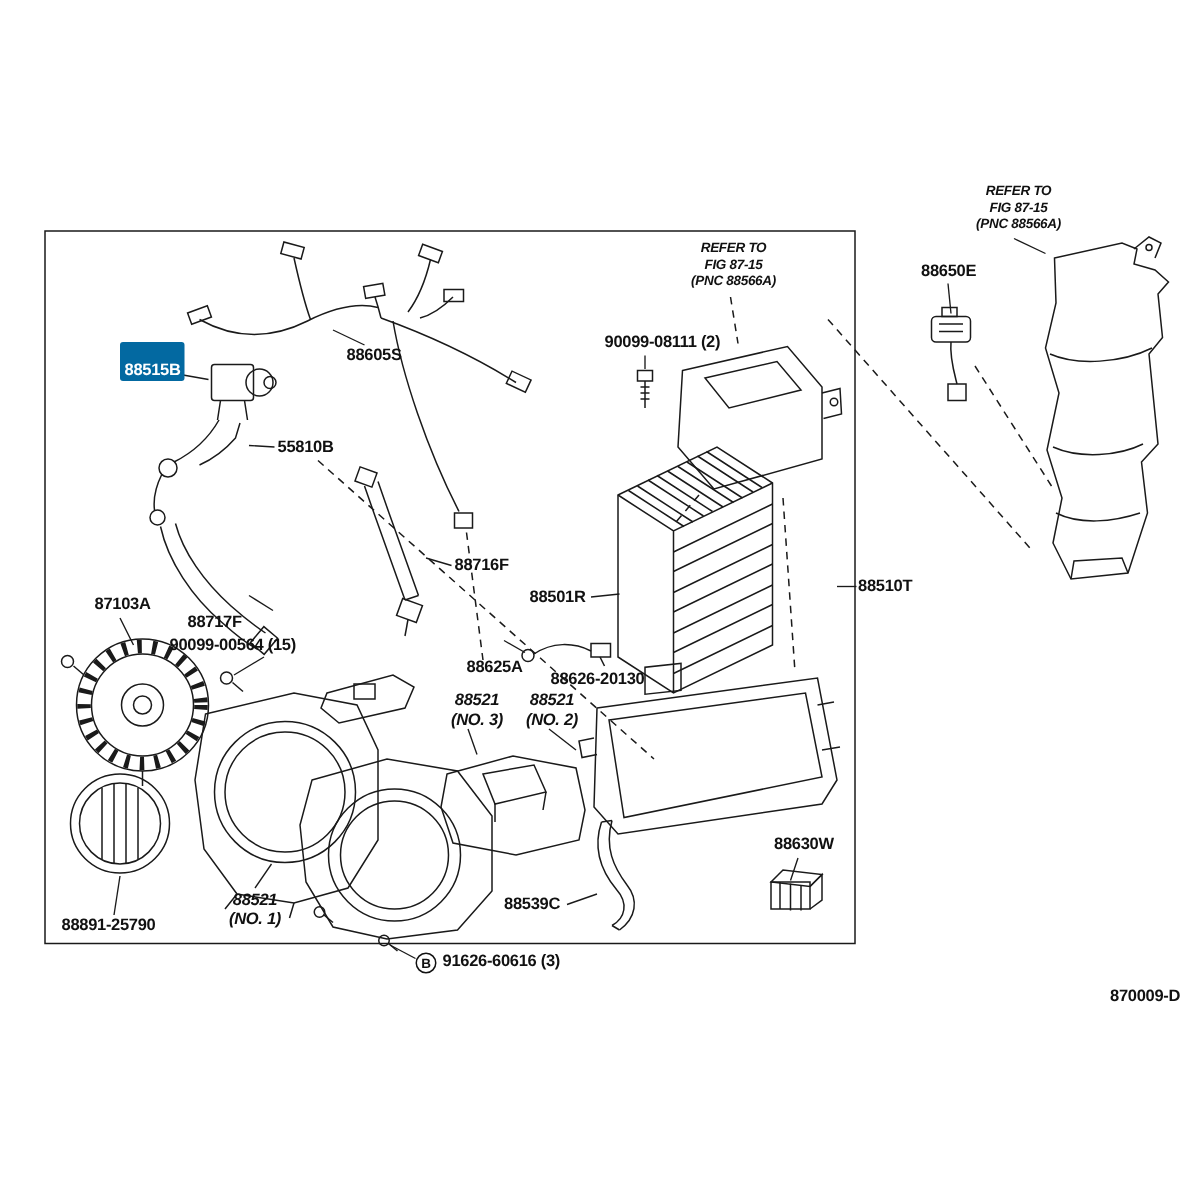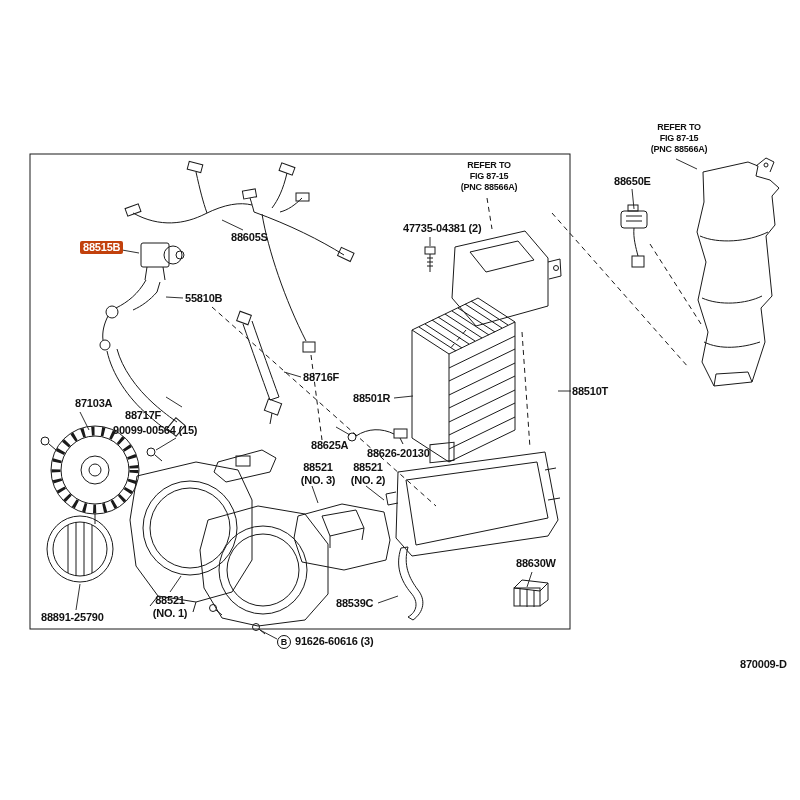--- a/index.html
+++ b/index.html
@@ -1,23 +1,23 @@
 <!DOCTYPE html>
 <html><head>
 <meta charset="utf-8">
 <style>
   html,body{margin:0;padding:0;background:#fff;}
   .stage{position:relative;width:800px;height:800px;background:#fff;overflow:hidden;
          font-family:"Liberation Sans",sans-serif;}
   .stage svg{position:absolute;left:0;top:0;}
   .label{position:absolute;font-size:11px;font-weight:700;color:#111;
          white-space:pre-line;line-height:1.15;letter-spacing:-0.2px;text-align:center;}
-  .label.center{}
+  .label.center{font-style:italic;}
   .label.small{font-size:9px;line-height:1.2;}
-  .hl{background:#c2410c;color:#fff;padding:0 3px 1px 3px;border-radius:2px;}
+  .hl{background:#0369a1;color:#fff;padding:13px 3px 1px 3px;border-radius:2px;}
   .marker{position:absolute;width:14px;height:14px;border:1.3px solid #111;border-radius:50%;
           font-size:9px;font-weight:700;color:#111;display:flex;align-items:center;justify-content:center;
           background:#fff;box-sizing:border-box;}
 </style>
 </head>
 <body>
 
 <div class="stage">
 
   <svg width="800" height="800" viewBox="0 0 800 800">
@@ -221,35 +221,35 @@
       </g>
     </g>
   </svg>
 
   <div class="label" style="left:80px;top:241px"><span class="hl">88515B</span></div>
 
   <div class="label" style="left:231px;top:231px">88605S</div>
   <div class="label" style="left:185px;top:292px">55810B</div>
   <div class="label" style="left:303px;top:371px">88716F</div>
   <div class="label" style="left:125px;top:409px">88717F</div>
-  <div class="label" style="left:75px;top:397px">87103A</div>
+  <div class="label" style="left:63px;top:397px">87103A</div>
   <div class="label" style="left:113px;top:424px">90099-00564 (15)</div>
   <div class="label" style="left:41px;top:611px">88891-25790</div>
 
   <div class="label center" style="left:146px;top:594px;width:48px">88521
 (NO. 1)</div>
   <div class="label center" style="left:294px;top:461px;width:48px">88521
 (NO. 3)</div>
   <div class="label center" style="left:344px;top:461px;width:48px">88521
 (NO. 2)</div>
 
   <div class="label" style="left:311px;top:439px">88625A</div>
   <div class="label" style="left:367px;top:447px">88626-20130</div>
   <div class="label" style="left:353px;top:392px">88501R</div>
-  <div class="label" style="left:403px;top:222px">47735-04381 (2)</div>
+  <div class="label" style="left:403px;top:222px">90099-08111 (2)</div>
 
   <div class="label small center" style="left:448px;top:160px;width:82px">REFER TO
 FIG 87-15
 (PNC 88566A)</div>
   <div class="label small center" style="left:638px;top:122px;width:82px">REFER TO
 FIG 87-15
 (PNC 88566A)</div>
 
   <div class="label" style="left:614px;top:175px">88650E</div>
   <div class="label" style="left:572px;top:385px">88510T</div>

